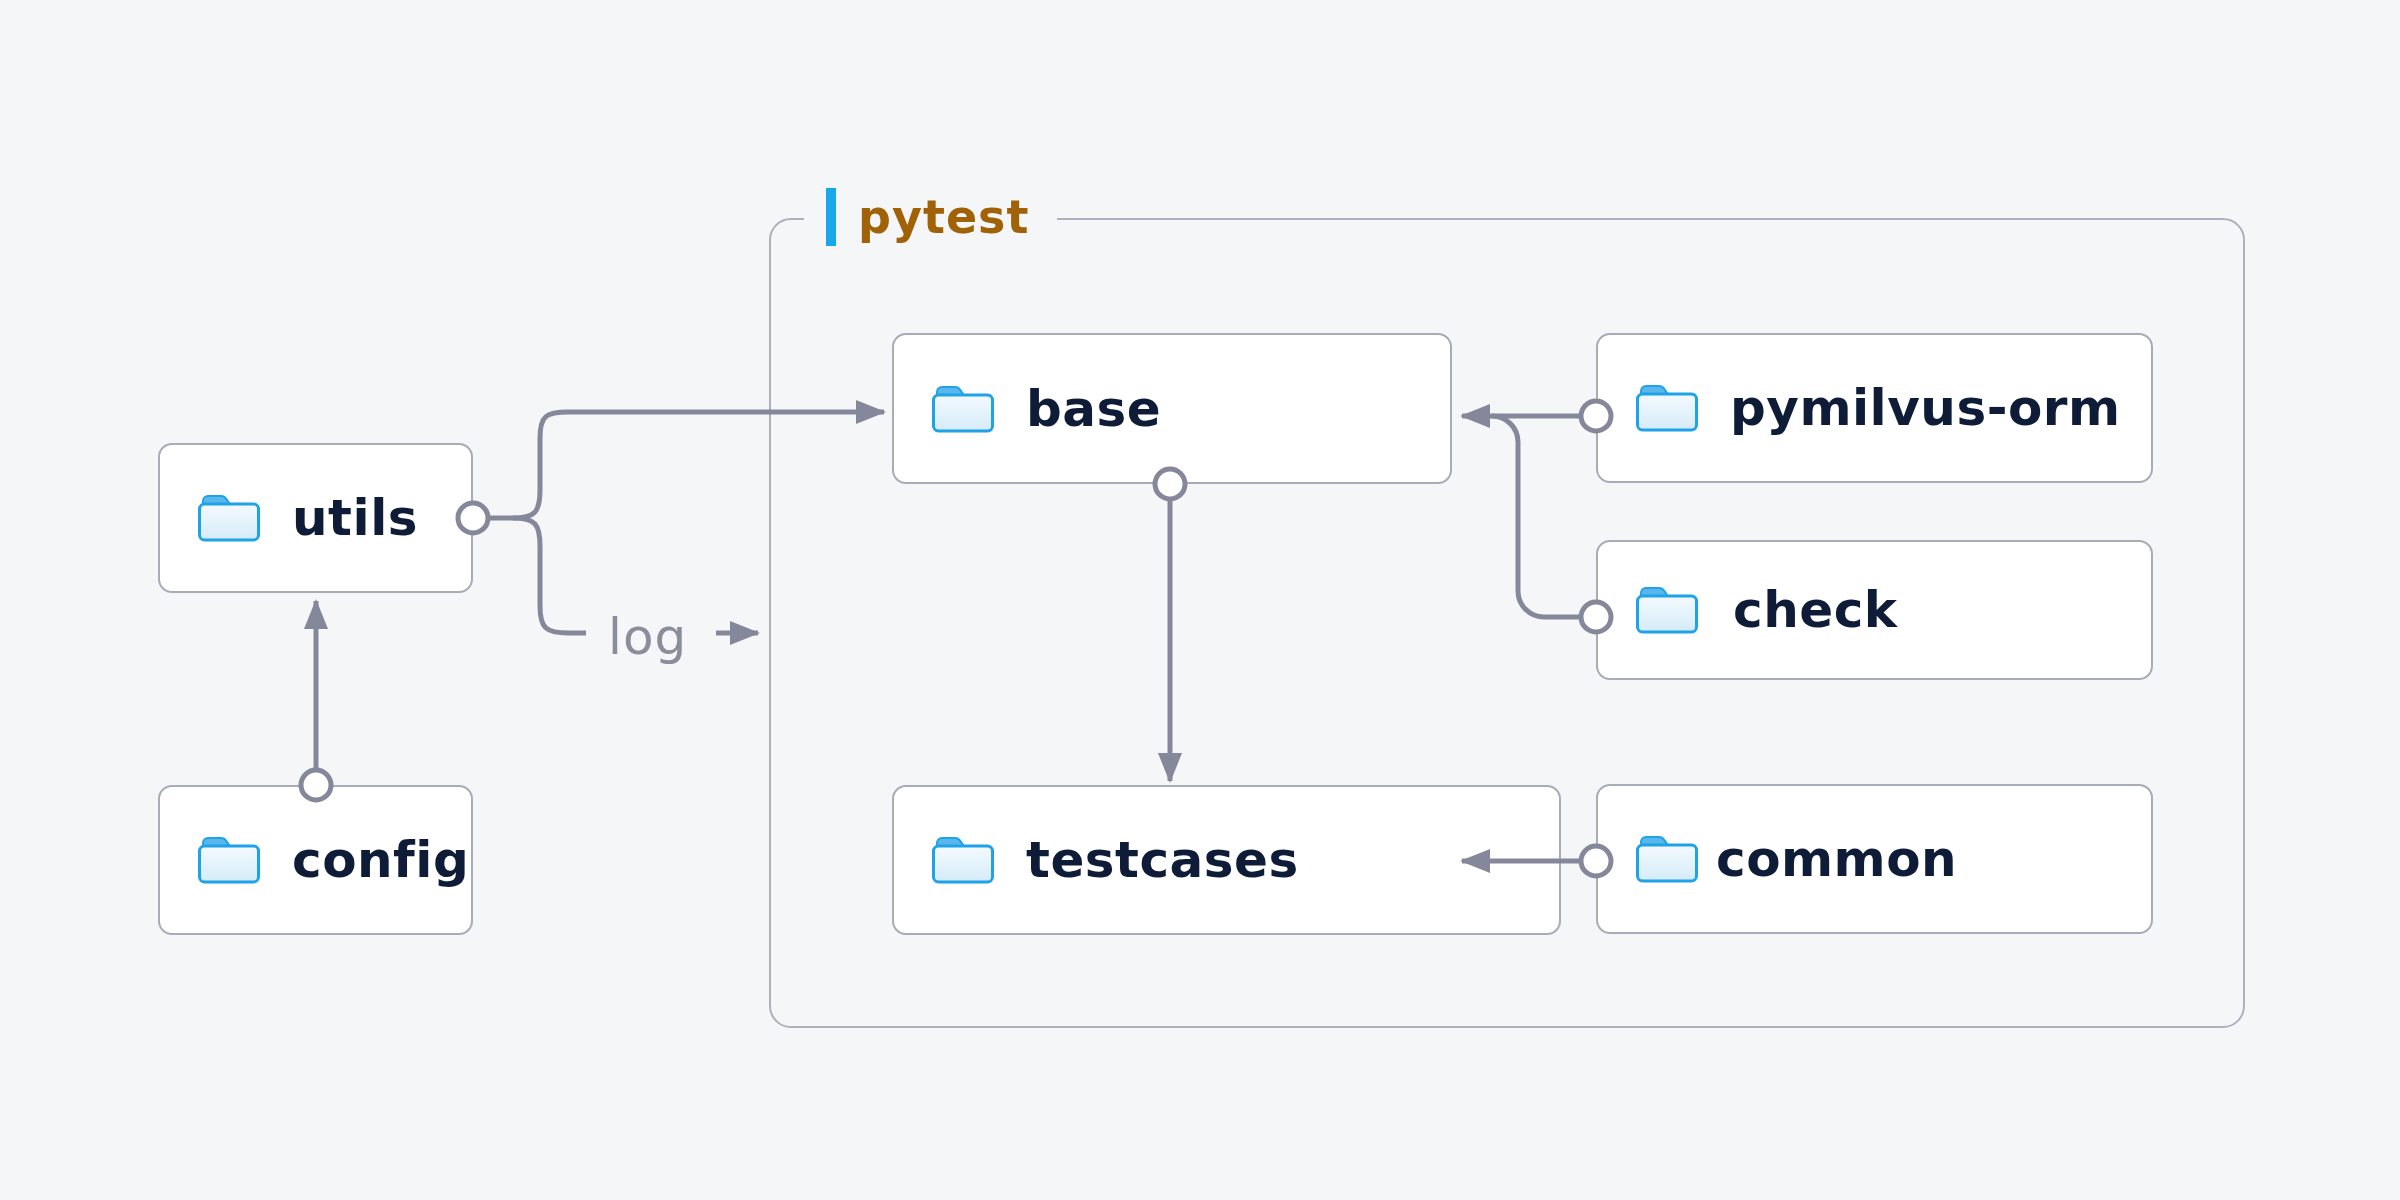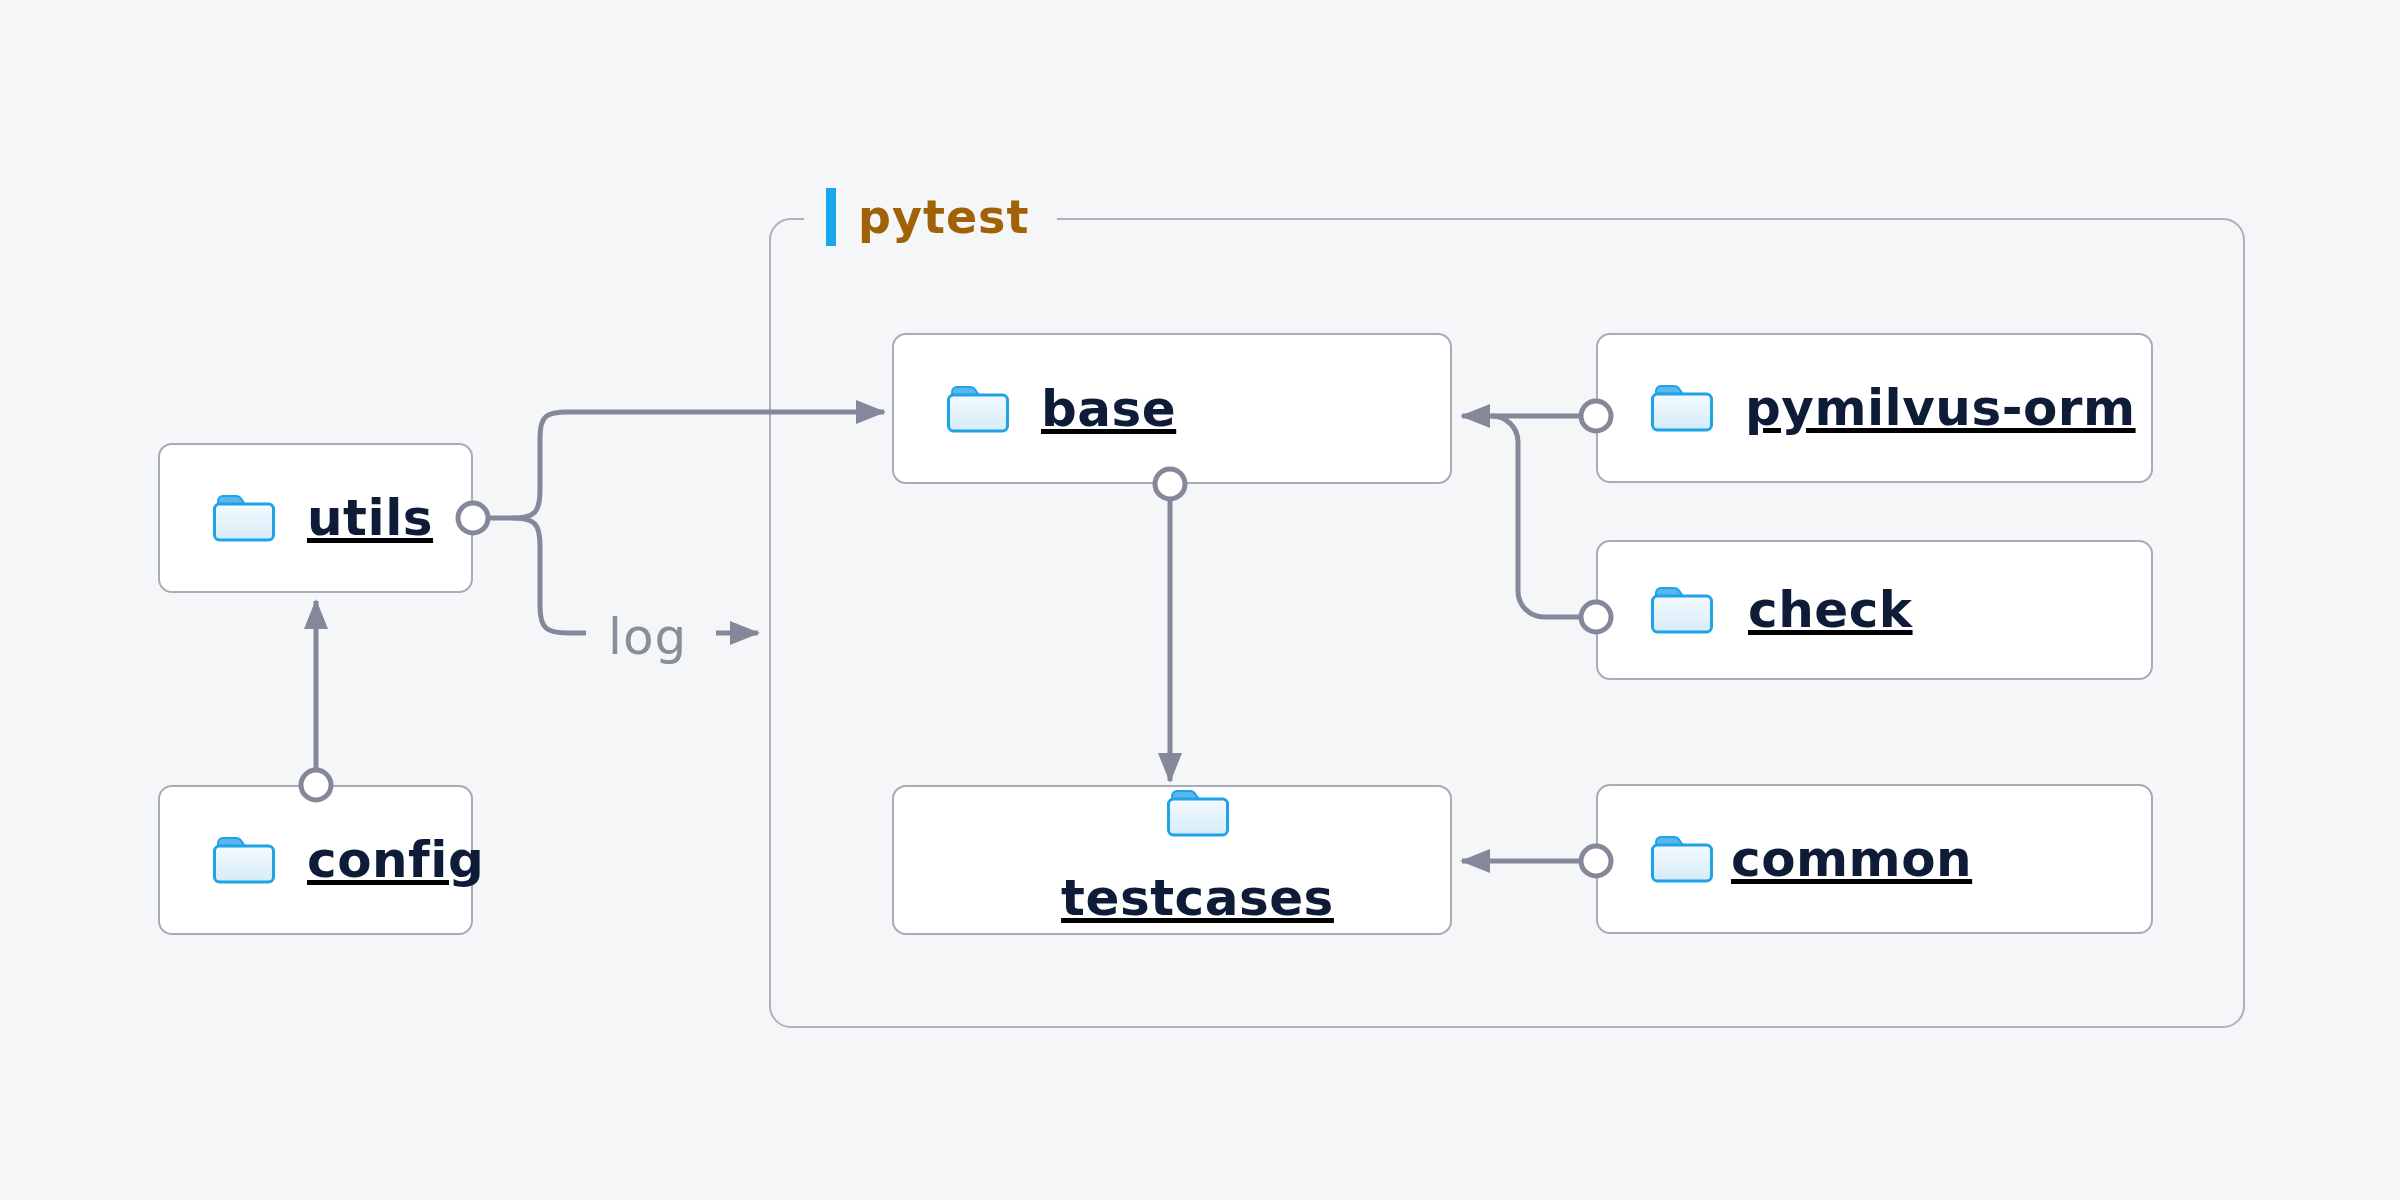--- a/index.html
+++ b/index.html
@@ -25,30 +25,30 @@
   .accent-bar { width:10px; height:58px; background:#18a7ea; }
   .group-label-text {
     font-size:46px; font-weight:700; color:#a16207; letter-spacing:1px;
   }
 
   
   .node {
     position:absolute; background:#ffffff;
     border:2px solid #a8abb8; border-radius:14px;
     display:flex; align-items:center; gap:30px;
-    padding-left:51px; box-sizing:border-box; z-index:2;text-decoration:underline;
+    padding-left:36px; box-sizing:border-box; z-index:2;
   }
   .node-label {
     font-size:50px; font-weight:700; color:#0f1c38; letter-spacing:0.5px;
     white-space:nowrap;
   }
   .n-utils     { left:158px;  top:443px; width:315px; height:150px; }
   .n-config    { left:158px;  top:785px; width:315px; height:150px; }
   .n-base      { left:892px;  top:333px; width:560px; height:151px; }
-  .n-testcases { left:892px;  top:785px; width:560px; height:150px;flex-direction:column; }
+  .n-testcases { left:892px;  top:785px; width:669px; height:150px; }
   .n-pymilvus  { left:1596px; top:333px; width:557px; height:150px;text-align:center; }
   .n-check     { left:1596px; top:540px; width:557px; height:140px;gap:33px; }
   .n-common    { left:1596px; top:784px; width:557px; height:150px;gap:16px; }
 
   .folder-icon { flex:0 0 auto; display:block; }
 
   
   .edges {
     position:absolute; left:0; top:0; width:2400px; height:1200px;
     z-index:4; pointer-events:none;

